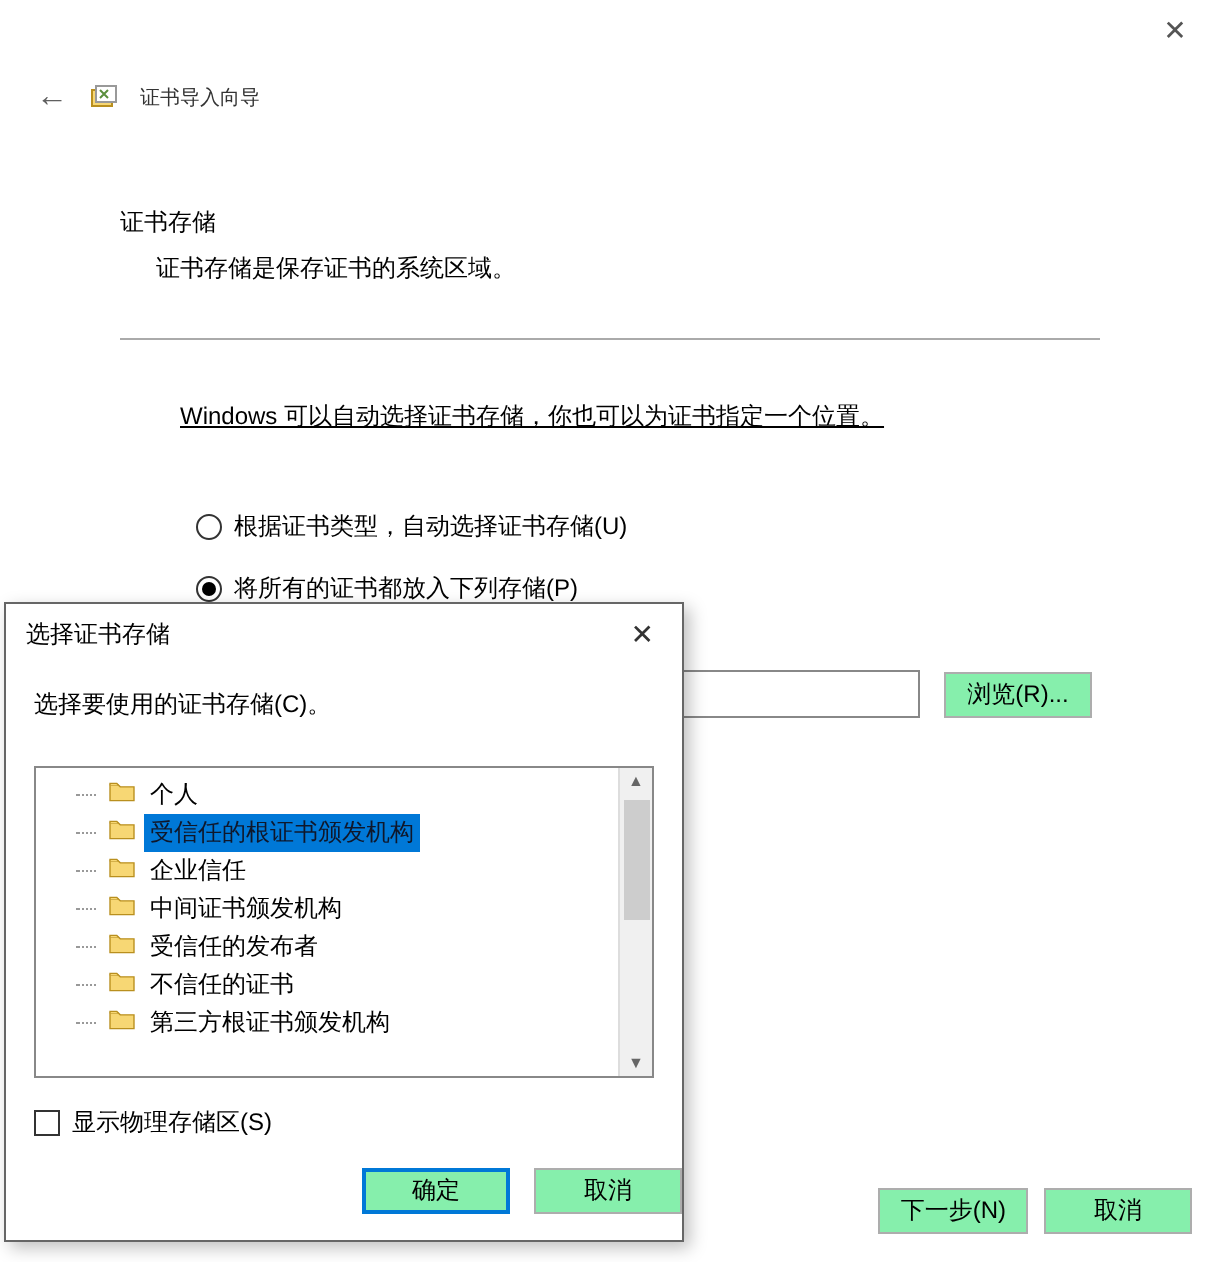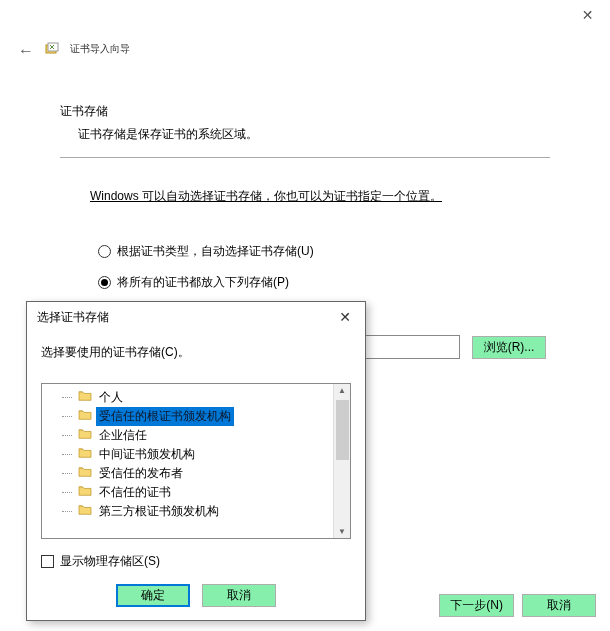--- a/index.html
+++ b/index.html
@@ -50,21 +50,21 @@
   .section {
     padding: 45px 60px 0 60px;
   }
   .section-title {
     font-size: 12px;
     margin-bottom: 6px;
   }
   .section-desc {
     font-size: 12px;
     margin-left: 18px;
-    margin-bottom: 14px;
+    margin-bottom: 26px;
   }
   .hr {
     border: none;
     border-top: 1px solid #aaa;
     margin: 0 0 30px 0;
   }
   .instruction {
     margin-left: 30px;
     margin-bottom: 38px;
     text-decoration: underline;
@@ -127,21 +127,20 @@
     position: absolute;
     left: 2px;
     top: 301px;
     width: 340px;
     height: 320px;
     background: #fff;
     border: 1px solid #666;
     box-shadow: 3px 3px 8px rgba(0,0,0,0.25);
     display: flex;
     flex-direction: column;
-    margin-left: 24px;
   }
   .dialog-title {
     height: 30px;
     display: flex;
     align-items: center;
     justify-content: space-between;
     padding: 0 8px 0 10px;
     font-size: 12px;
   }
   .dialog-close {
@@ -218,21 +217,21 @@
     gap: 6px;
     padding: 6px 14px;
   }
   .checkbox {
     width: 13px; height: 13px;
     border: 1px solid #333;
     background: #fff;
   }
   .dialog-footer {
     display: flex;
-    justify-content: center;
+    justify-content: flex-end;
     gap: 12px;
     padding: 8px 0 12px 0;
   }
   .btn-default {
     border: 2px solid #0078d7;
   }
 </style>
 </head>
 <body>
 

